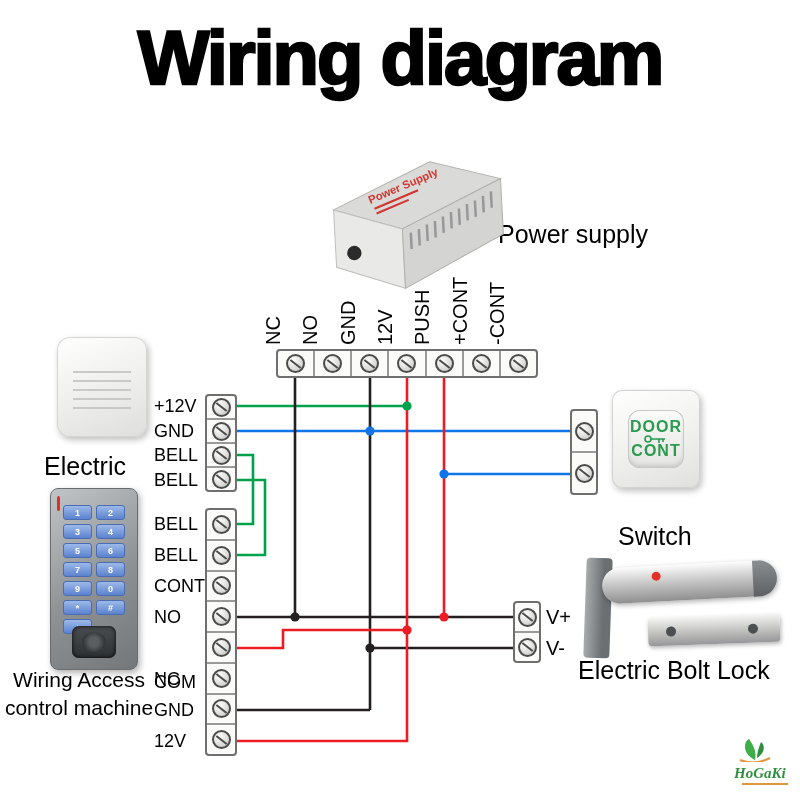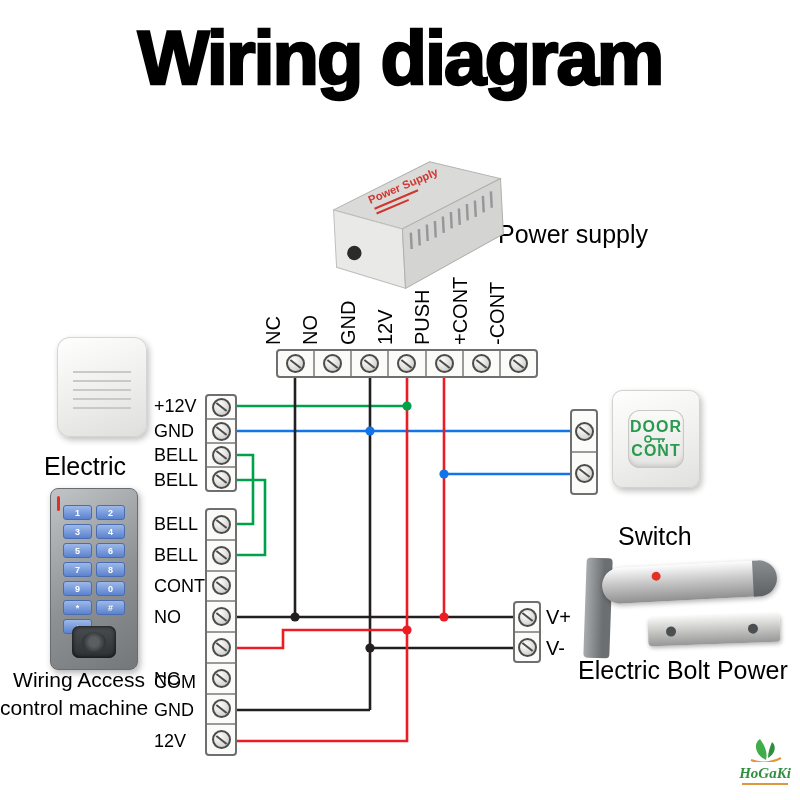--- a/index.html
+++ b/index.html
@@ -63,21 +63,21 @@
             box-shadow:1px 2px 5px rgba(0,0,0,.3);z-index:3;}
   .lock-cyl u{position:absolute;left:50px;top:6px;width:9px;height:9px;border-radius:50%;background:#e23227;}
   .lock-cyl s{position:absolute;right:0;top:0;bottom:0;width:24px;border-radius:0 18px 18px 0;
               background:linear-gradient(180deg,#8b8e91,#5e6164);}
   .lock-bar{position:absolute;left:648px;top:616px;width:132px;height:28px;border-radius:4px;
             background:linear-gradient(180deg,#f5f5f3,#bcbcba 60%,#97979a);transform:rotate(-2deg);
             box-shadow:1px 2px 4px rgba(0,0,0,.3);z-index:2;}
   .lock-bar u{position:absolute;top:9px;width:10px;height:10px;border-radius:50%;background:#4c4f52;}
   .lock-bar u.h1{left:18px;} .lock-bar u.h2{left:100px;}
   
-  .logo{position:absolute;left:734px;top:736px;width:62px;text-align:center;z-index:2;}
+  .logo{position:absolute;left:734px;top:736px;width:62px;text-align:left;z-index:2;}
   .logo-text{font-family:"Liberation Serif","DejaVu Serif",serif;font-style:italic;font-weight:bold;
              font-size:15px;color:#2f8f3f;line-height:15px;}
   .logo-tag{margin:2px auto 0;width:46px;height:2px;background:#e0973c;}
 </style>
 </head>
 <body>
 
 <div class="stage">
 
   <h1 class="title">Wiring diagram</h1>
@@ -153,21 +153,21 @@
         <div class="key">0</div>
         <div class="key">*</div>
         <div class="key">#</div>
         <div class="key">♪</div>
       </div>
     <div class="fprint">
         <b></b>
       </div>
   </div>
   <div class="lbl" style="left:0px;top:668px;width:158px;text-align:center;font-size:21px;">Wiring Access</div>
-  <div class="lbl" style="left:0px;top:696px;width:158px;font-size:21px;">control machine</div>
+  <div class="lbl" style="left:0px;top:696px;width:158px;text-align:center;font-size:21px;">control machine</div>
 
   <div class="switch-plate">
     <div class="switch-btn">
       <span>DOOR</span>
       <svg width="26" height="10" viewBox="0 0 26 10">
         <circle cx="5" cy="5" r="3" fill="none" stroke="#2a9a4e" stroke-width="1.6"></circle>
         <path d="M8 5 H22 M16 5 V9 M20 5 V8" fill="none" stroke="#2a9a4e" stroke-width="1.6"></path>
       </svg>
       <span>CONT</span>
     </div>
@@ -176,21 +176,21 @@
 
   <div class="lock-post"></div>
   <div class="lock-cyl">
     <u></u>
     <s></s>
   </div>
   <div class="lock-bar">
     <u class="h1"></u>
     <u class="h2"></u>
   </div>
-  <div class="lbl" style="left:578px;top:656px;">Electric Bolt Power</div>
+  <div class="lbl" style="left:578px;top:656px;">Electric Bolt Lock</div>
 
   <div class="logo">
     <svg width="40" height="26" viewBox="0 0 40 26">
       <path d="M21 24 C10 19 8 7 15 3 C19 9 23 15 21 24 Z" fill="#3fae49"></path>
       <path d="M23 22 C30 18 32 10 27 6 C25 11 23 16 23 22 Z" fill="#2f8f3f"></path>
       <path d="M6 24 Q20 30 36 22" fill="none" stroke="#e0973c" stroke-width="2"></path>
     </svg>
     <div class="logo-text">HoGaKi</div>
     <div class="logo-tag"></div>
   </div>

